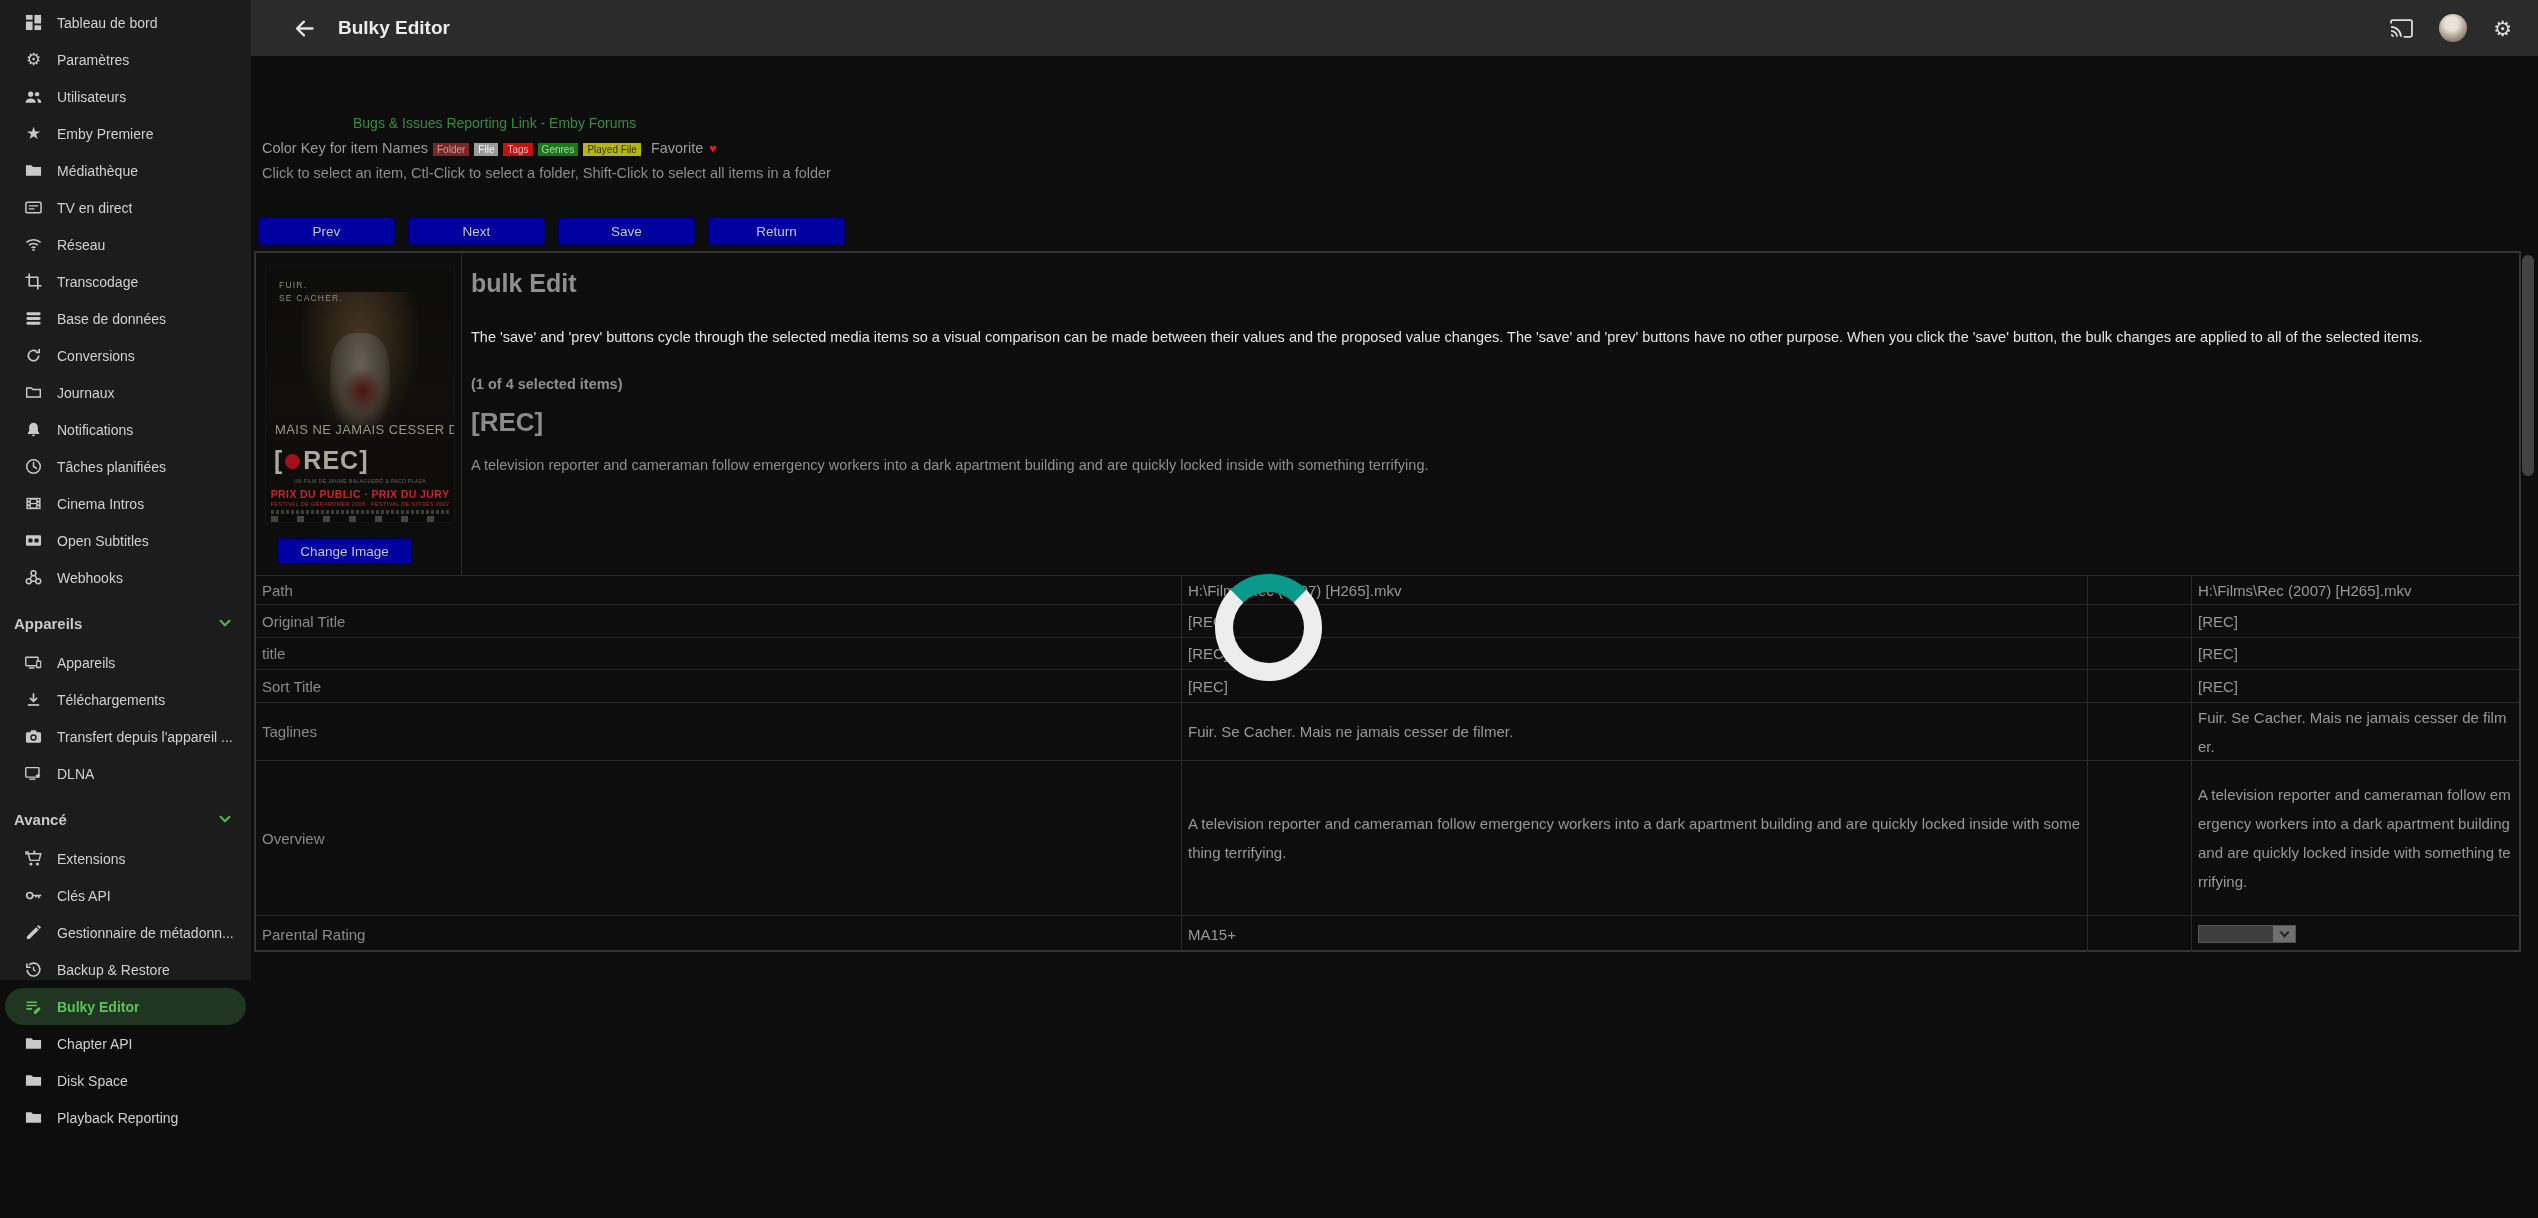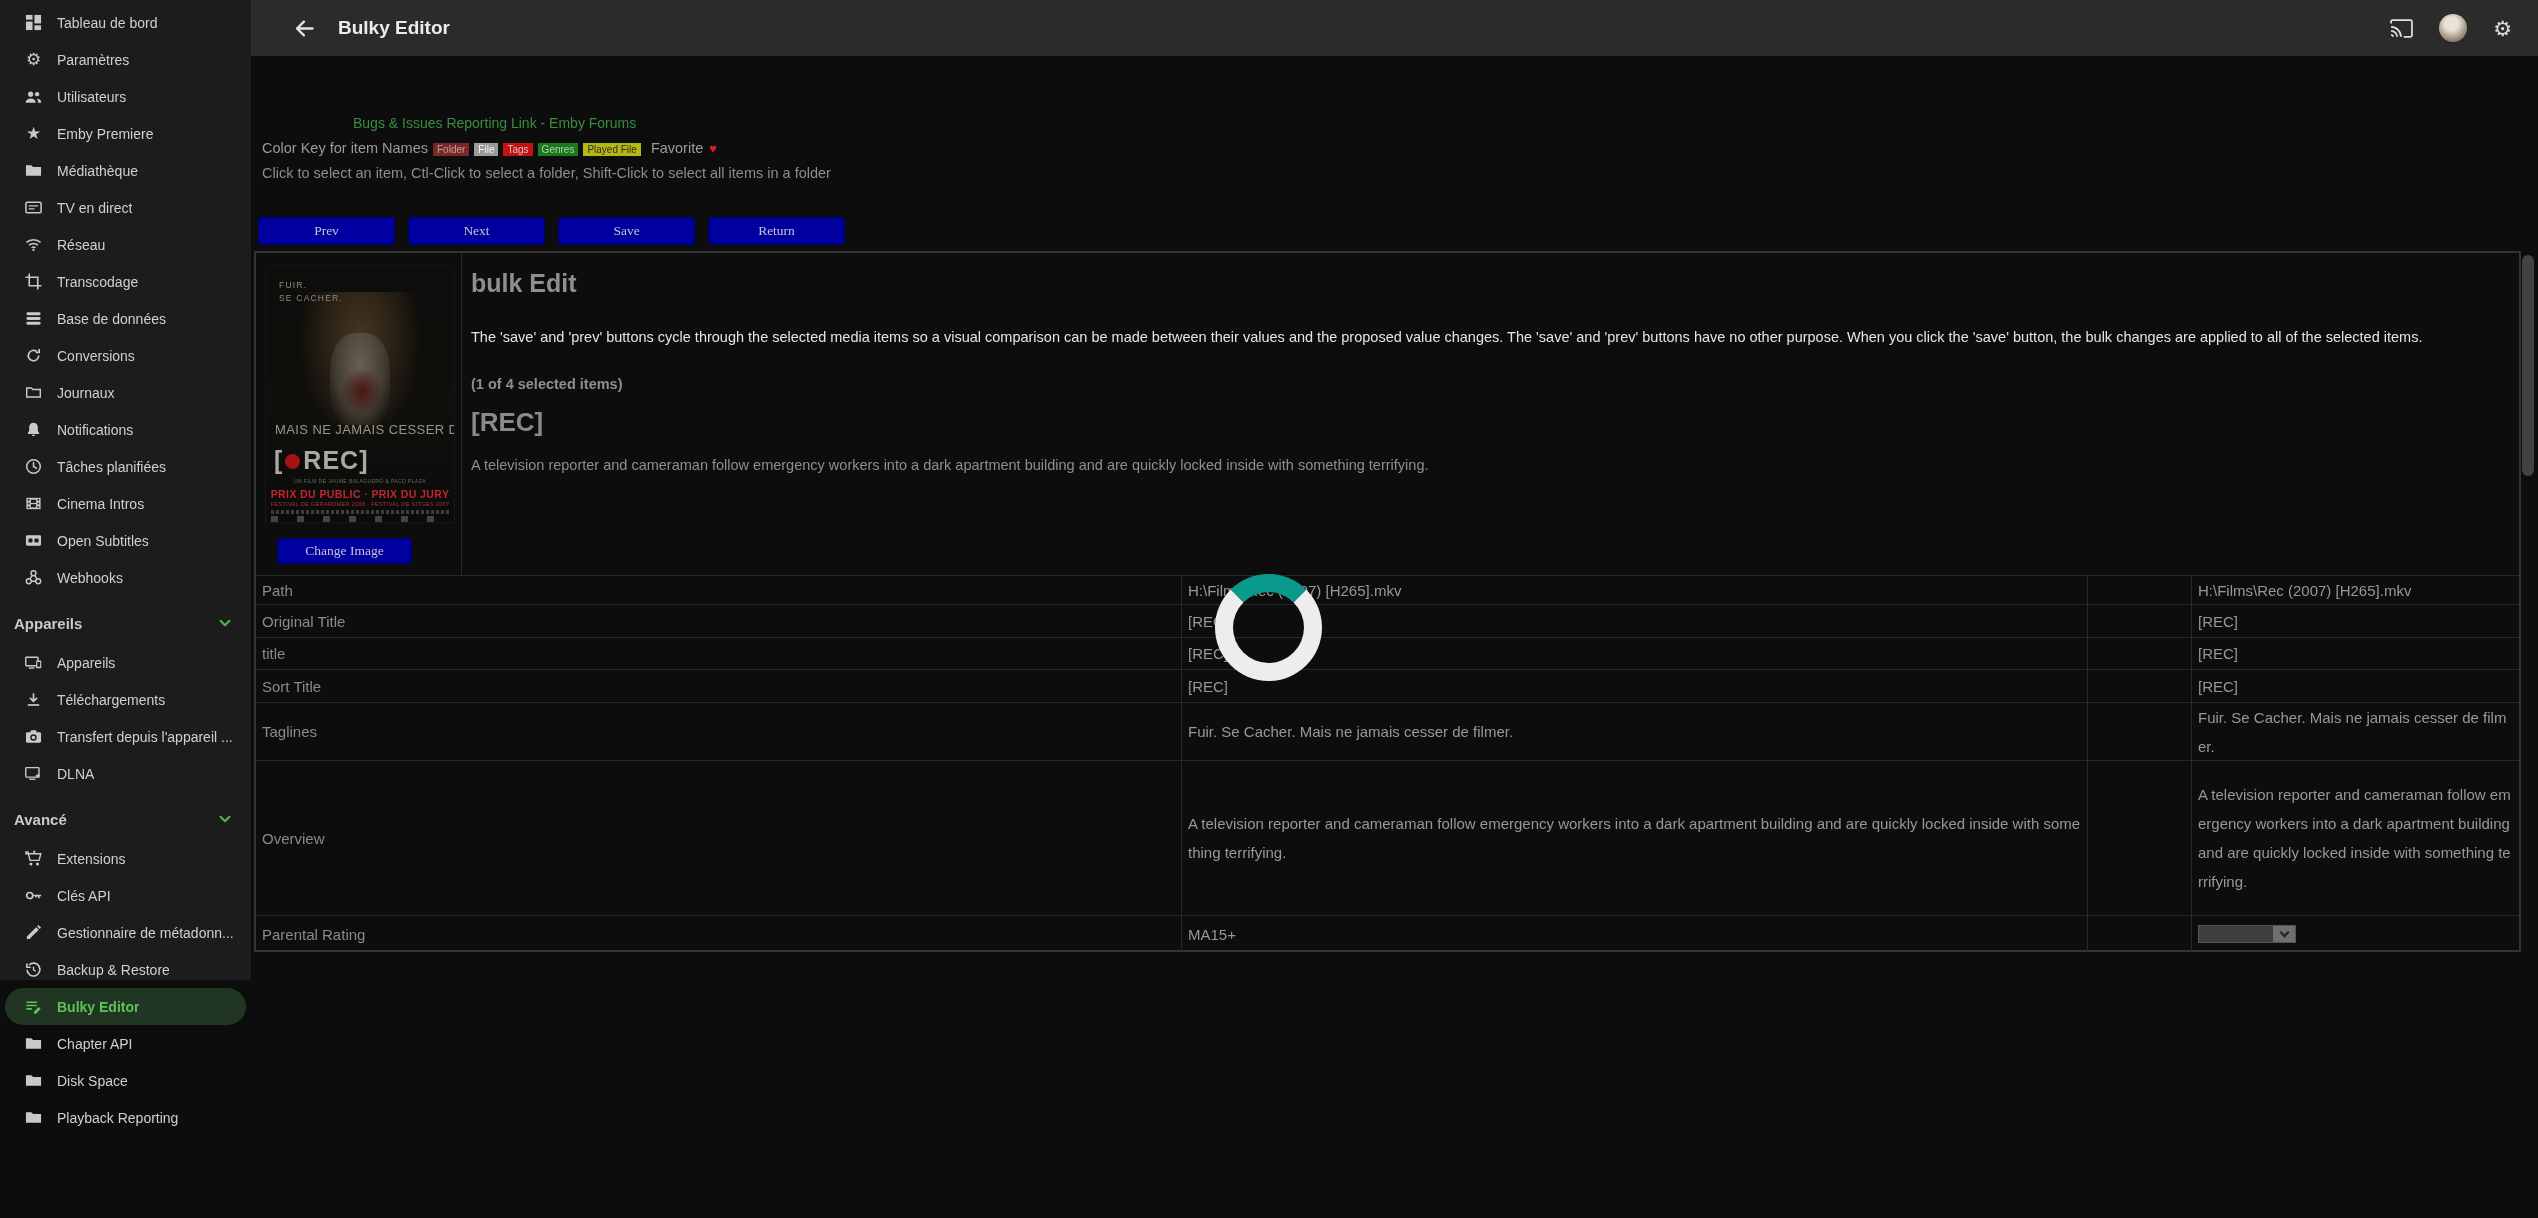--- a/index.html
+++ b/index.html
@@ -26,21 +26,21 @@
   
   .content{position:absolute;left:251px;top:56px;width:2287px;height:1162px;background:#0d0d0d}
   .forum-link{position:absolute;left:102px;top:59px;font-size:14px;font-weight:normal;color:#388e3c;text-decoration:none;cursor:pointer}
   .color-key{position:absolute;left:11px;top:84px;font-size:14.5px;color:#9b9b9b;white-space:nowrap}
   .ck-tag{display:inline-block;padding:1px 4px;margin-left:5px;font-size:10px}
   .fav-label{margin-left:10px}
   .heart{color:#cf2222;margin-left:6px;font-size:13px}
   .hint{position:absolute;left:11px;top:109px;font-size:14.5px;color:#8d8d8d}
   .toolbar{position:absolute;left:7px;top:161px;display:flex;gap:13px}
   .blue-btn{width:137px;height:28px;background:#0000a0;border:1px solid #00006a;border-radius:4px;
-    color:#c5c5cc;font-size:13.5px;font-family:Liberation Serif, serif;cursor:pointer}
+    color:#c5c5cc;font-size:13.5px;font-family:Liberation Sans, sans-serif;cursor:pointer}
   
   .panel{position:absolute;left:3px;top:195px;width:2267px;height:701px;border:2px solid #343434;background:#0d0d0d}
   .top-section{display:flex;height:323px;border-bottom:1px solid #292929}
   .poster-cell{width:206px;flex:none;border-right:1px solid #292929;position:relative}
   
   .poster{position:absolute;left:9px;top:12px;width:190px;height:258px;background:linear-gradient(180deg,#0d0d0b,#100f0c 55%,#0b0b0a);overflow:hidden;border:1px solid #161616;cursor:pointer}
   .poster .figure{position:absolute;left:18%;top:10%;width:64%;height:58%;
     background:radial-gradient(ellipse at 50% 30%,#453524 0%,#2a2115 40%,rgba(0,0,0,0) 72%)}
   .poster .tank{position:absolute;left:34%;top:26%;width:32%;height:36%;border-radius:40% 40% 30% 30%;
     background:radial-gradient(ellipse at 50% 35%,#746d62 0%,#4a443a 55%,rgba(0,0,0,0) 85%);opacity:.8}

